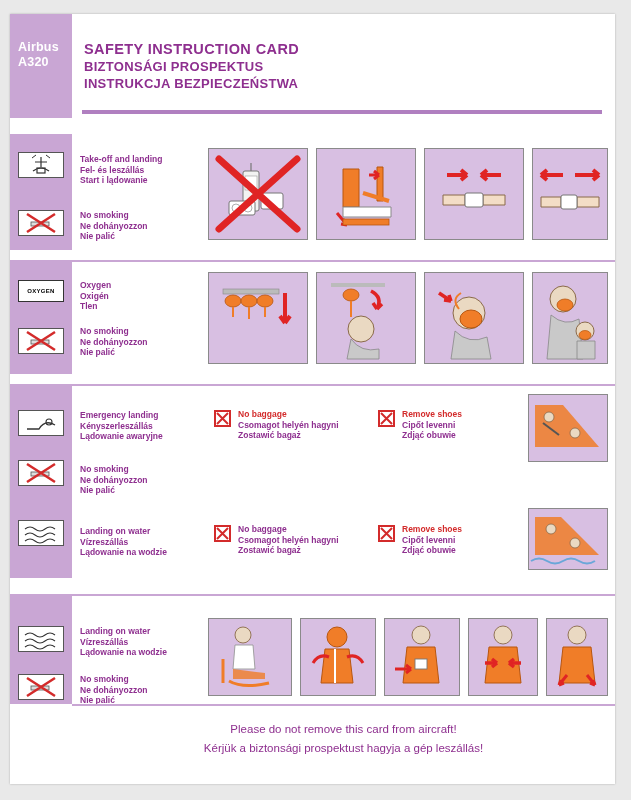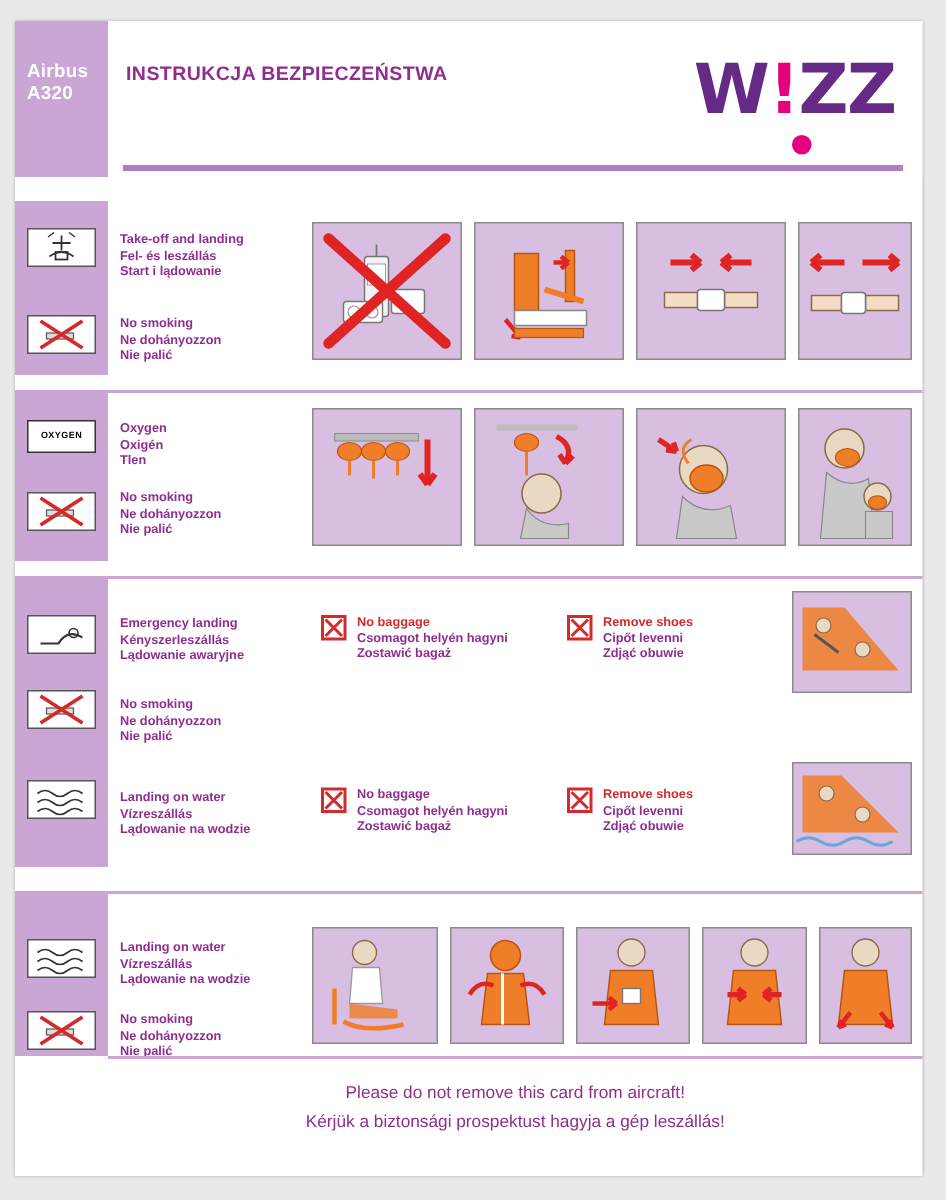--- a/index.html
+++ b/index.html
@@ -46,25 +46,23 @@
   <div class="leftcol"></div>
 
   <div class="whitegap" style="left:0;top:104px;width:62px;height:16px;"></div>
   <div class="whitegap" style="left:0;top:236px;width:62px;height:10px;"></div>
   <div class="whitegap" style="left:0;top:360px;width:62px;height:10px;"></div>
   <div class="whitegap" style="left:0;top:564px;width:62px;height:16px;"></div>
   <div class="whitegap" style="left:0;top:690px;width:62px;height:80px;"></div>
 
   <div class="header">
     <div class="titles">
+      <div class="t1">SAFETY INSTRUCTION CARD</div>
+      <div class="t2">BIZTONSÁGI PROSPEKTUS</div>
       <div class="t3">INSTRUKCJA BEZPIECZEŃSTWA</div>
-    </div>
-    <div class="logo">
-      <span class="w">W</span><span class="i">!</span><span class="zz">ZZ</span>
-      <span class="dot"></span>
     </div>
   </div>
   <div class="aircraft">
     <div>Airbus</div>
     <div>A320</div>
   </div>
   <div class="headerline"></div>
 
   <div class="icon-cell" style="left:8px;top:138px;">
     <svg width="44" height="24" viewBox="0 0 44 24">

